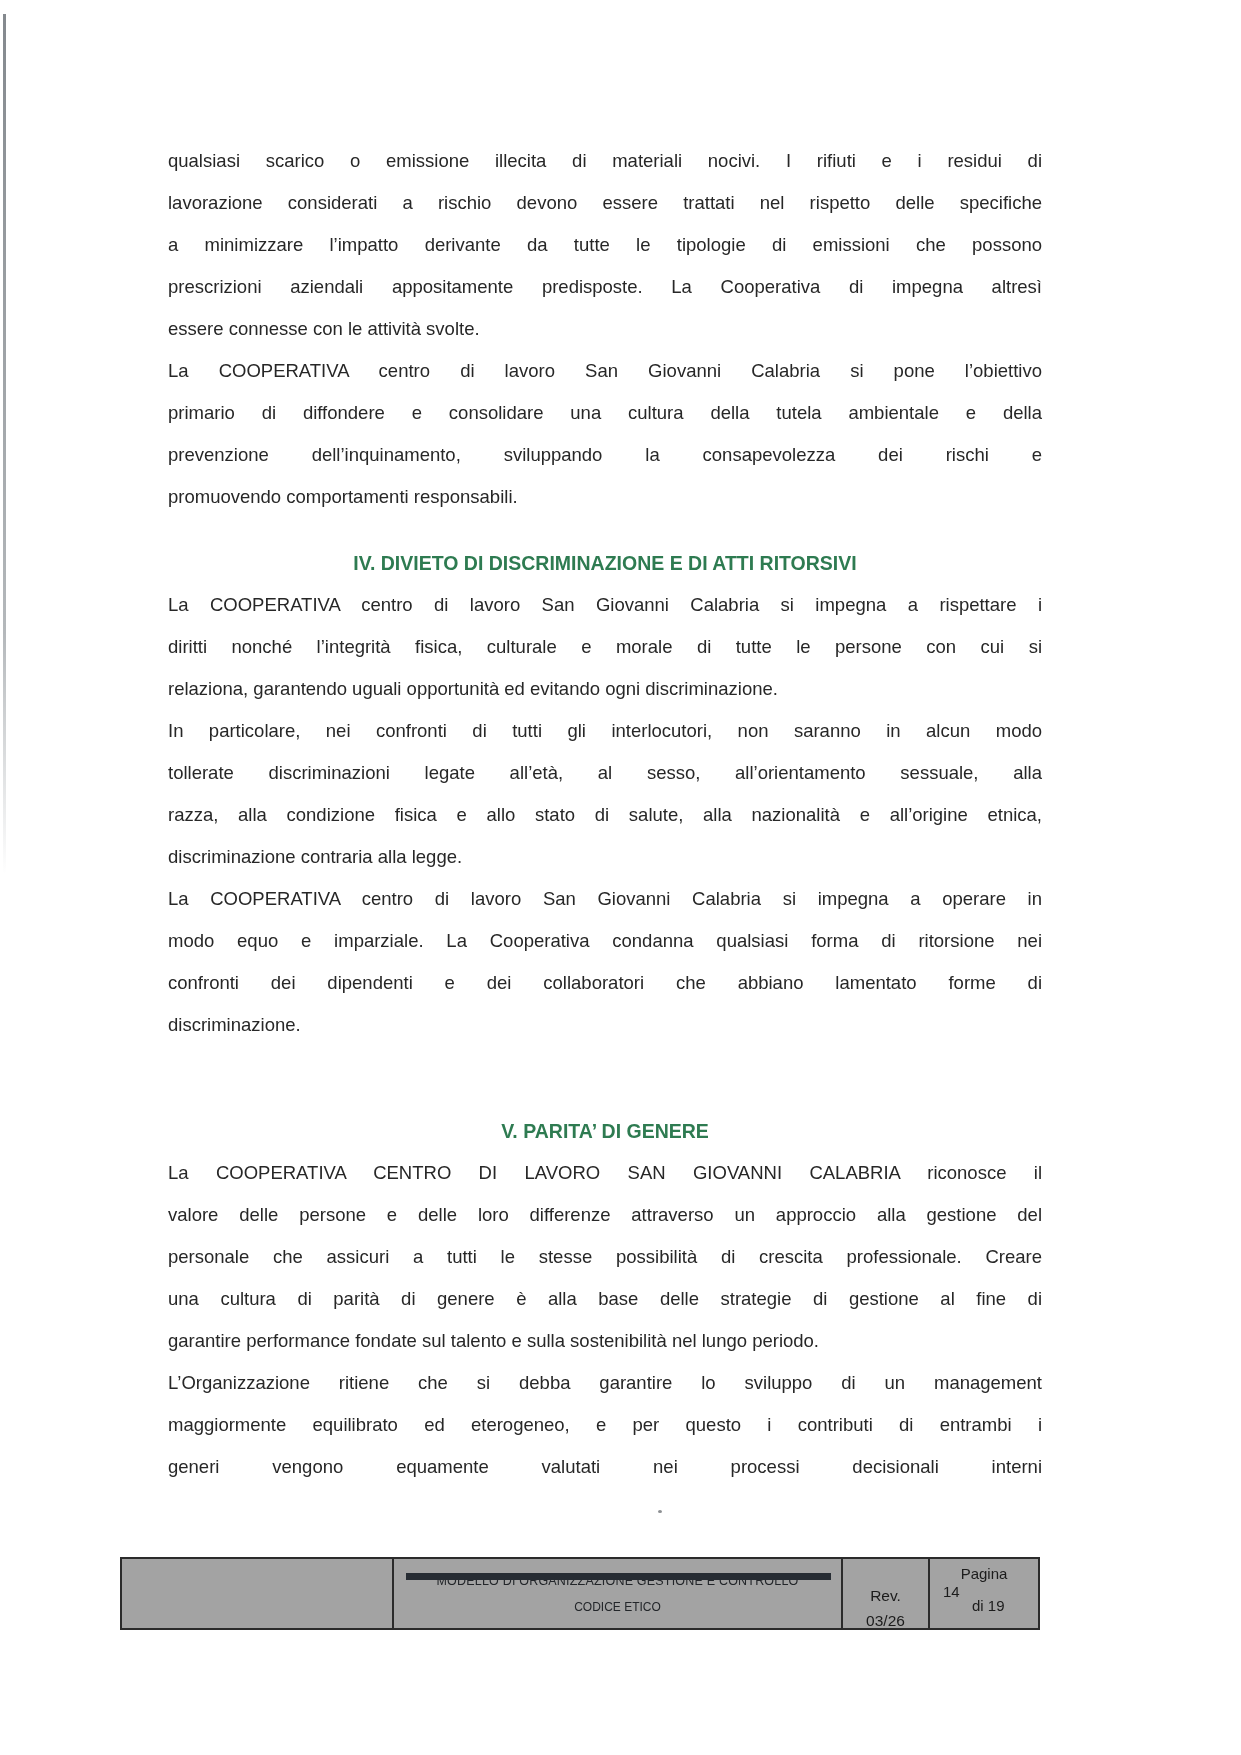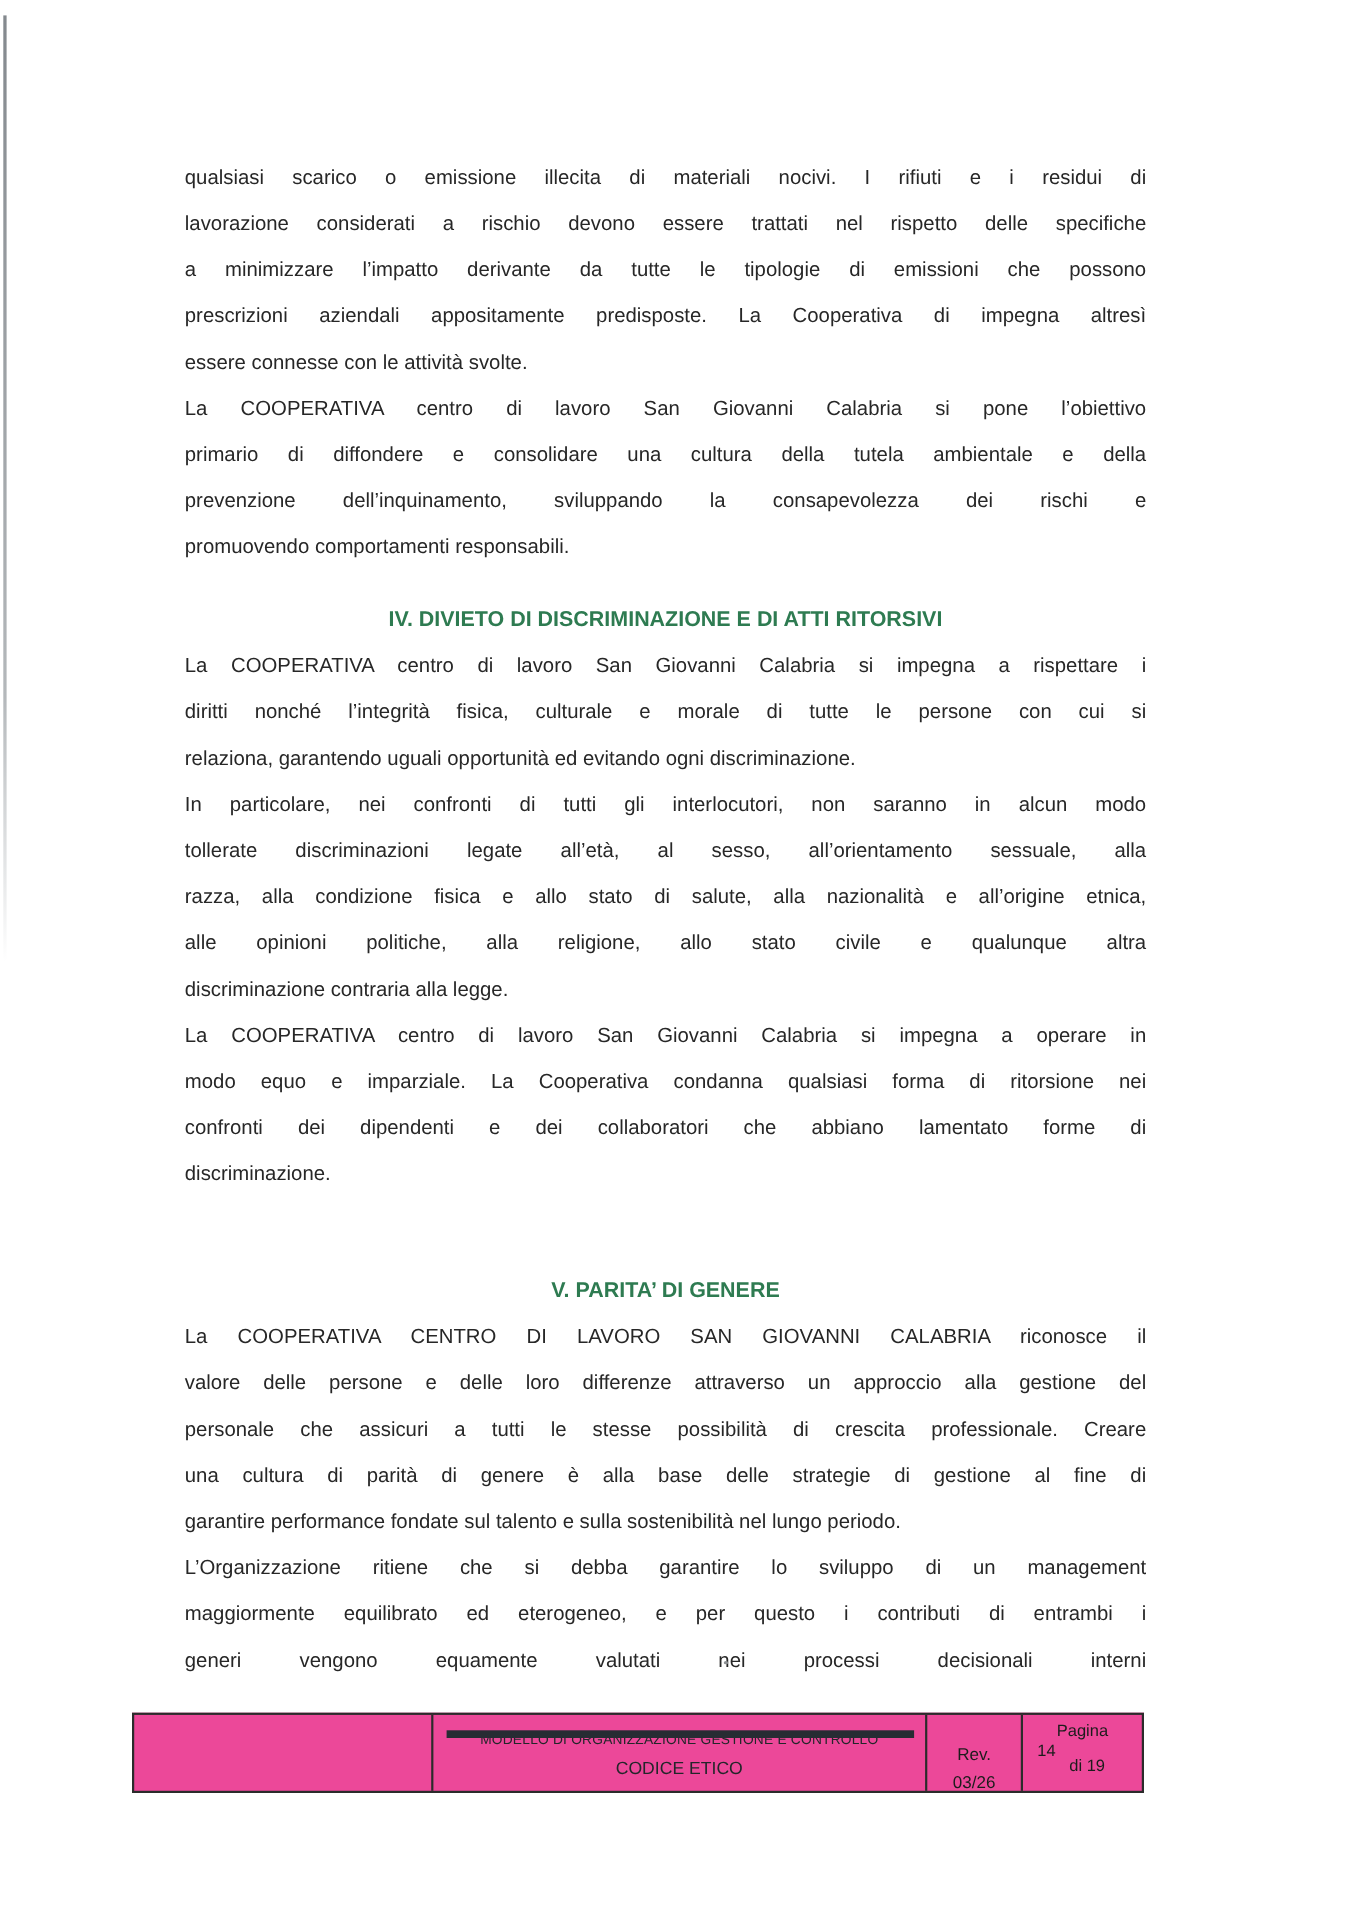--- a/index.html
+++ b/index.html
@@ -41,42 +41,42 @@
   }
   .dot {
     position: absolute; left: 658px; top: 1510px; width: 4px; height: 3px;
     background: #8c8f92; border-radius: 50%;
   }
 
   
   .footer {
     position: absolute; left: 120px; top: 1557px; width: 920px; height: 73px;
     display: flex; border: 2px solid #2b2b2b; box-sizing: border-box;
-    color: #1c1c1c; background: #ec4899;
+    color: #1c1c1c; background: #a3a3a3;
   }
   .fcell { box-sizing: border-box; height: 100%; }
   .fc-logo { width: 272px; border-right: 2px solid #2b2b2b; }
   .fc-title { flex: 1; position: relative; border-right: 2px solid #2b2b2b; }
   .fc-rev {
     width: 87px; border-right: 2px solid #2b2b2b; text-align: center;
     font-size: 15.5px; line-height: 25px; padding-top: 24px;
   }
   .fc-page { width: 108px; position: relative; font-size: 15px; }
   .redact-bar {
     position: absolute; left: 12px; right: 10px; top: 14px; height: 7px;
     background: #272c33; z-index: 2;
   }
   .ftitle {
     position: absolute; top: 15px; left: 0; right: 0; text-align: center;
     font-size: 12.5px; letter-spacing: 0.2px; color: #23262a; z-index: 1;
     white-space: nowrap;
   }
   .fsub {
     position: absolute; top: 41px; left: 0; right: 0; text-align: center;
-    font-size: 16px; color: #23262a;
+    font-size: 12px; color: #23262a;
   }
   .pg-label { position: absolute; top: 6px; left: 0; right: 0; text-align: center; }
   .pg-num   { position: absolute; top: 24px; left: 13px; }
   .pg-total { position: absolute; top: 38px; left: 42px; }
 </style>
 </head>
 <body>
 
 <div class="page">
 
@@ -99,21 +99,20 @@
       <div class="heading">IV. DIVIETO DI DISCRIMINAZIONE E DI ATTI RITORSIVI</div>
       <div class="para">
         <div class="line">La COOPERATIVA  centro di lavoro San Giovanni Calabria si impegna a rispettare i</div>
         <div class="line">diritti nonché l’integrità fisica, culturale e morale di tutte le persone con cui si</div>
         <div class="line end">relaziona, garantendo uguali opportunità ed evitando ogni discriminazione.</div>
       </div>
       <div class="para">
         <div class="line">In particolare, nei confronti di tutti gli interlocutori, non saranno in alcun modo</div>
         <div class="line">tollerate discriminazioni legate all’età, al sesso, all’orientamento sessuale, alla</div>
         <div class="line">razza, alla condizione fisica e allo stato di salute, alla nazionalità e all’origine etnica,</div>
-        <div class="line">alle opinioni politiche, alla religione, allo stato civile e qualunque altra</div>
         <div class="line end">discriminazione contraria alla legge.</div>
       </div>
       <div class="para">
         <div class="line">La COOPERATIVA  centro di lavoro San Giovanni Calabria si impegna a operare in</div>
         <div class="line">modo equo e imparziale. La Cooperativa condanna qualsiasi forma di ritorsione nei</div>
         <div class="line">confronti dei dipendenti e dei collaboratori che abbiano lamentato forme di</div>
         <div class="line end">discriminazione.</div>
       </div>
       <div class="heading spaced">V. PARITA’ DI GENERE</div>
       <div class="para">

